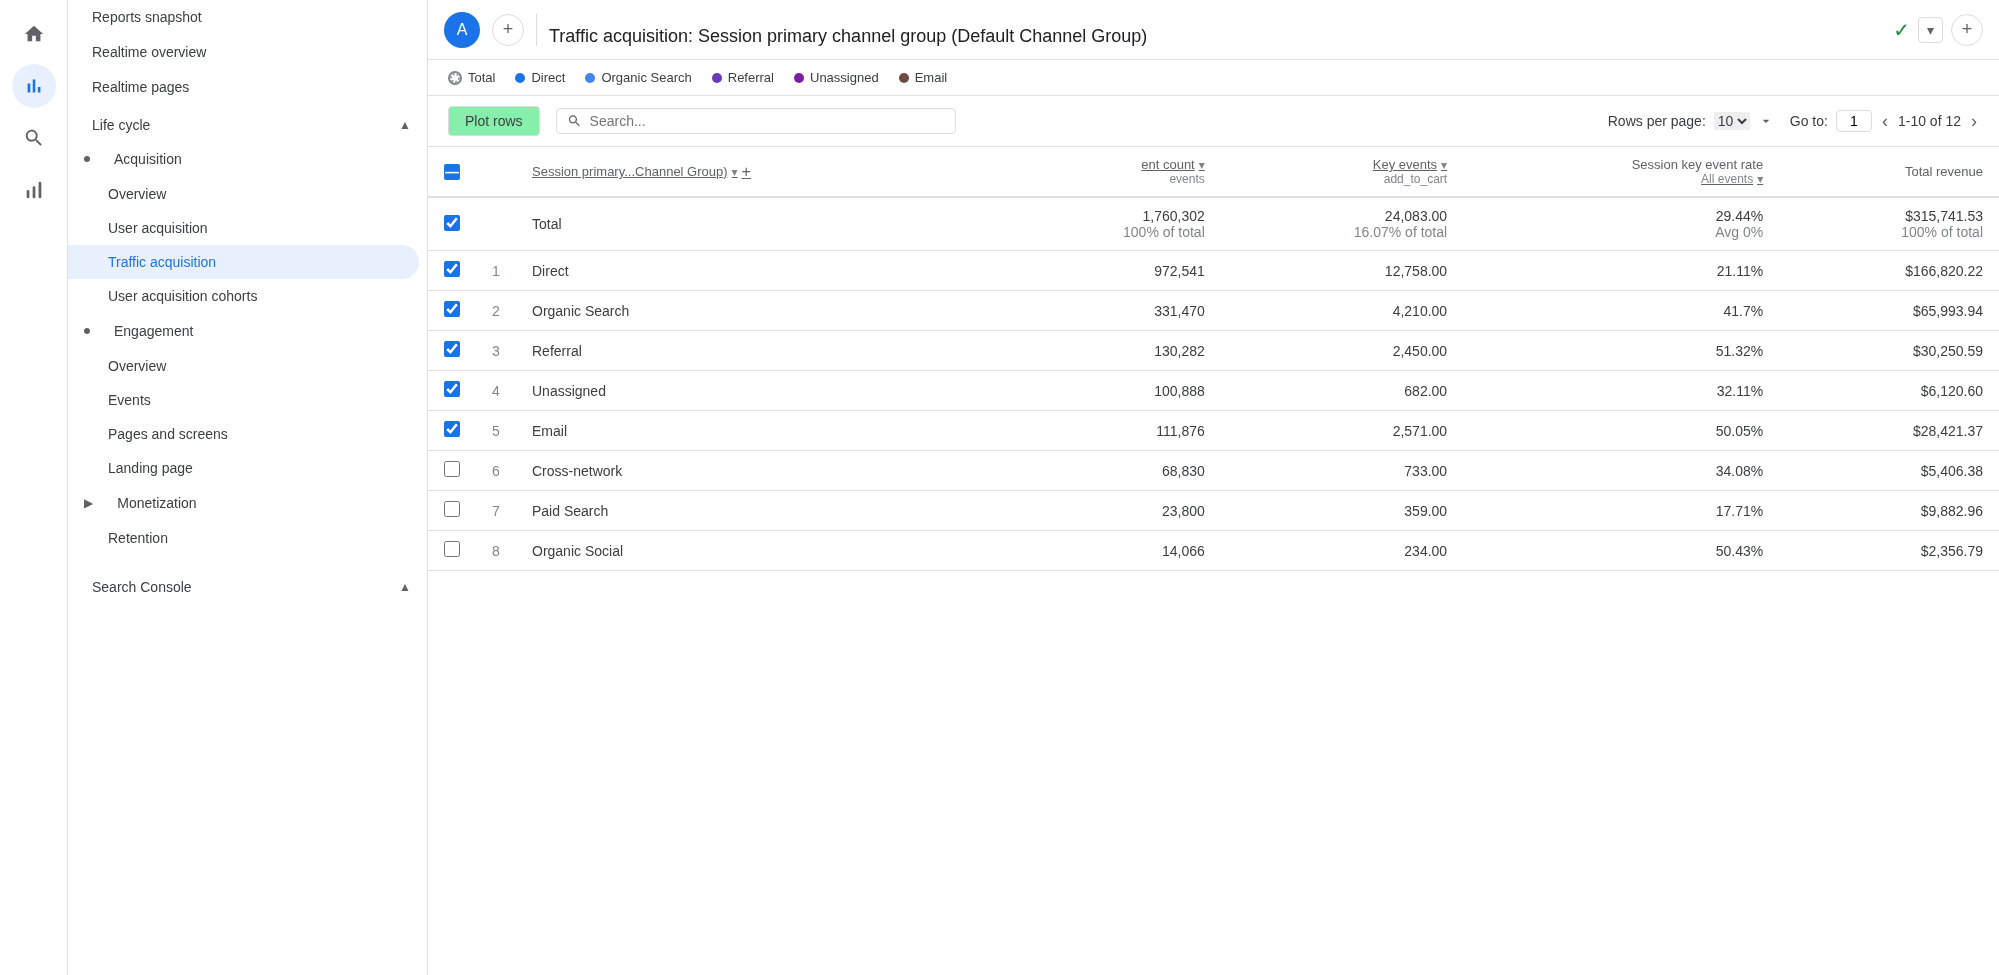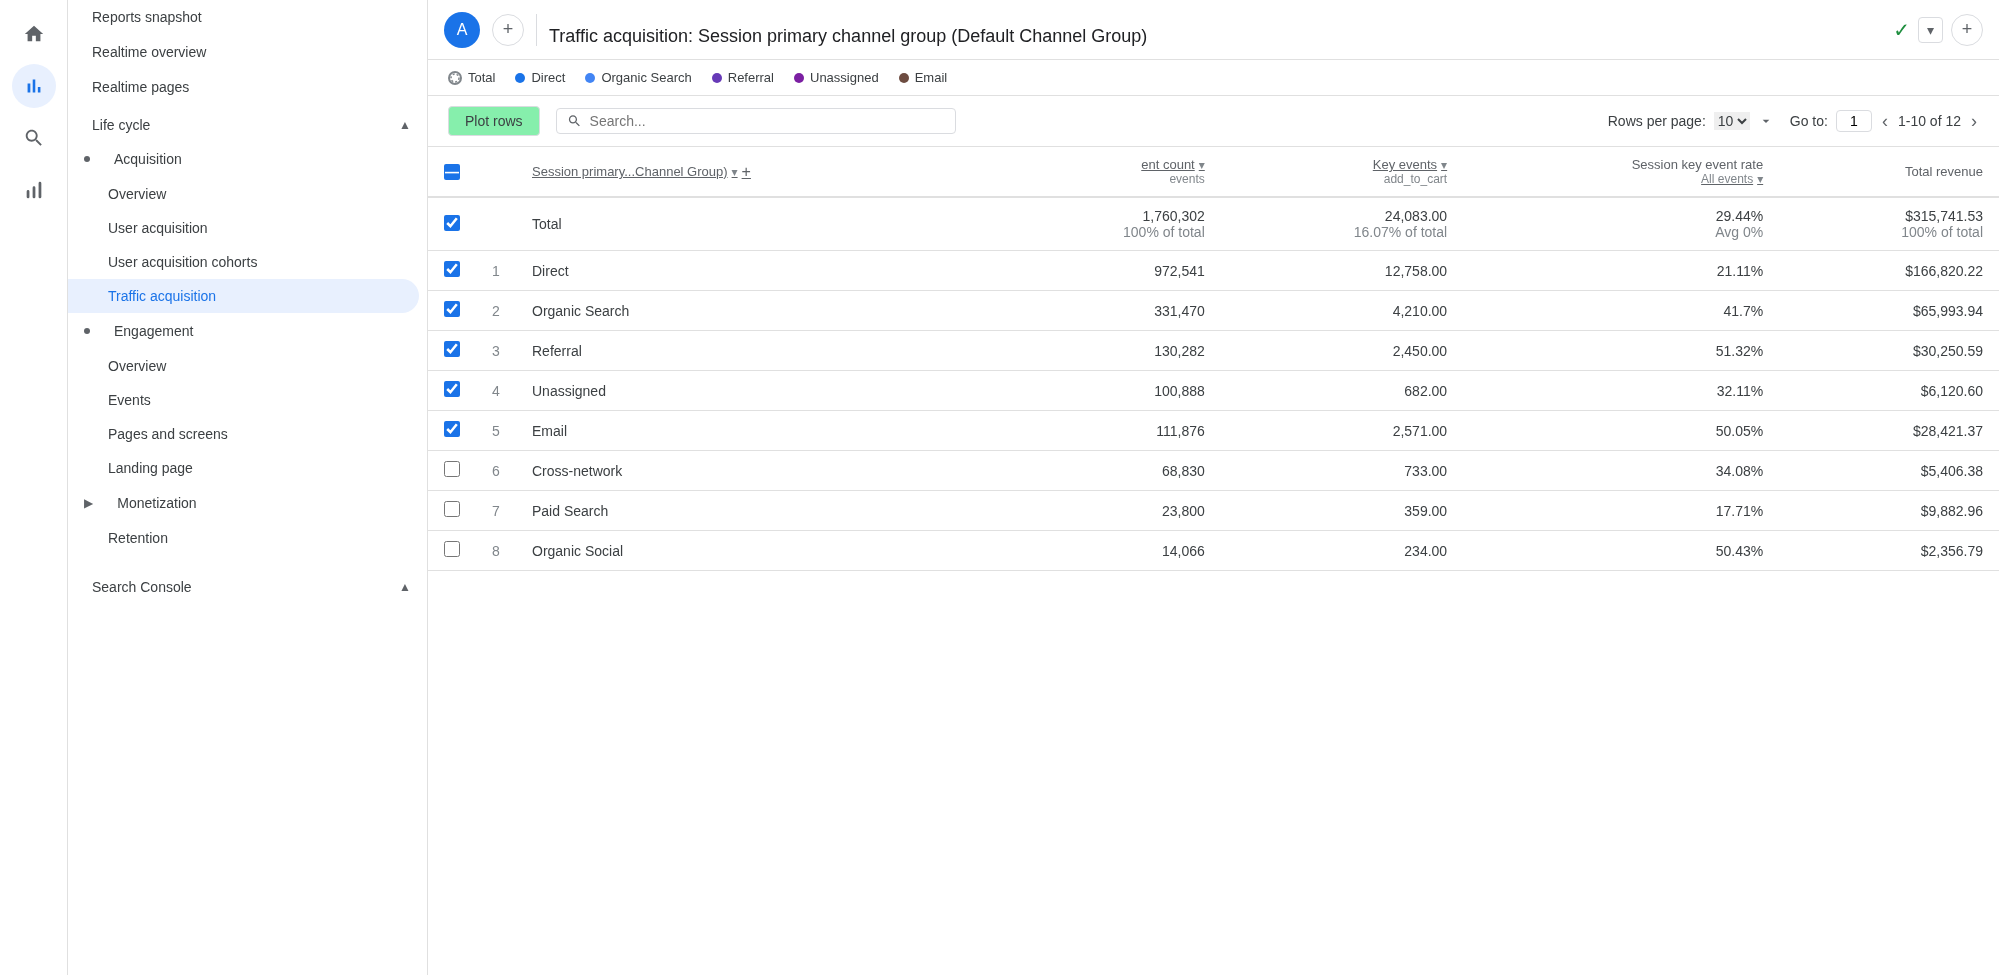--- a/index.html
+++ b/index.html
@@ -382,22 +382,22 @@
     <span>Life cycle</span>
     <span class="chevron">▲</span>
   </div>
 
   <div class="sidebar-subsection">
     <span class="dot"></span>
     <span>Acquisition</span>
   </div>
   <div class="sidebar-child">Overview</div>
   <div class="sidebar-child">User acquisition</div>
+  <div class="sidebar-child active">Traffic acquisition</div>
   <div class="sidebar-child">User acquisition cohorts</div>
-  <div class="sidebar-child active">Traffic acquisition</div>
 
   <div class="sidebar-subsection">
     <span class="dot"></span>
     <span>Engagement</span>
   </div>
   <div class="sidebar-child">Overview</div>
   <div class="sidebar-child">Events</div>
   <div class="sidebar-child">Pages and screens</div>
   <div class="sidebar-child">Landing page</div>
 

